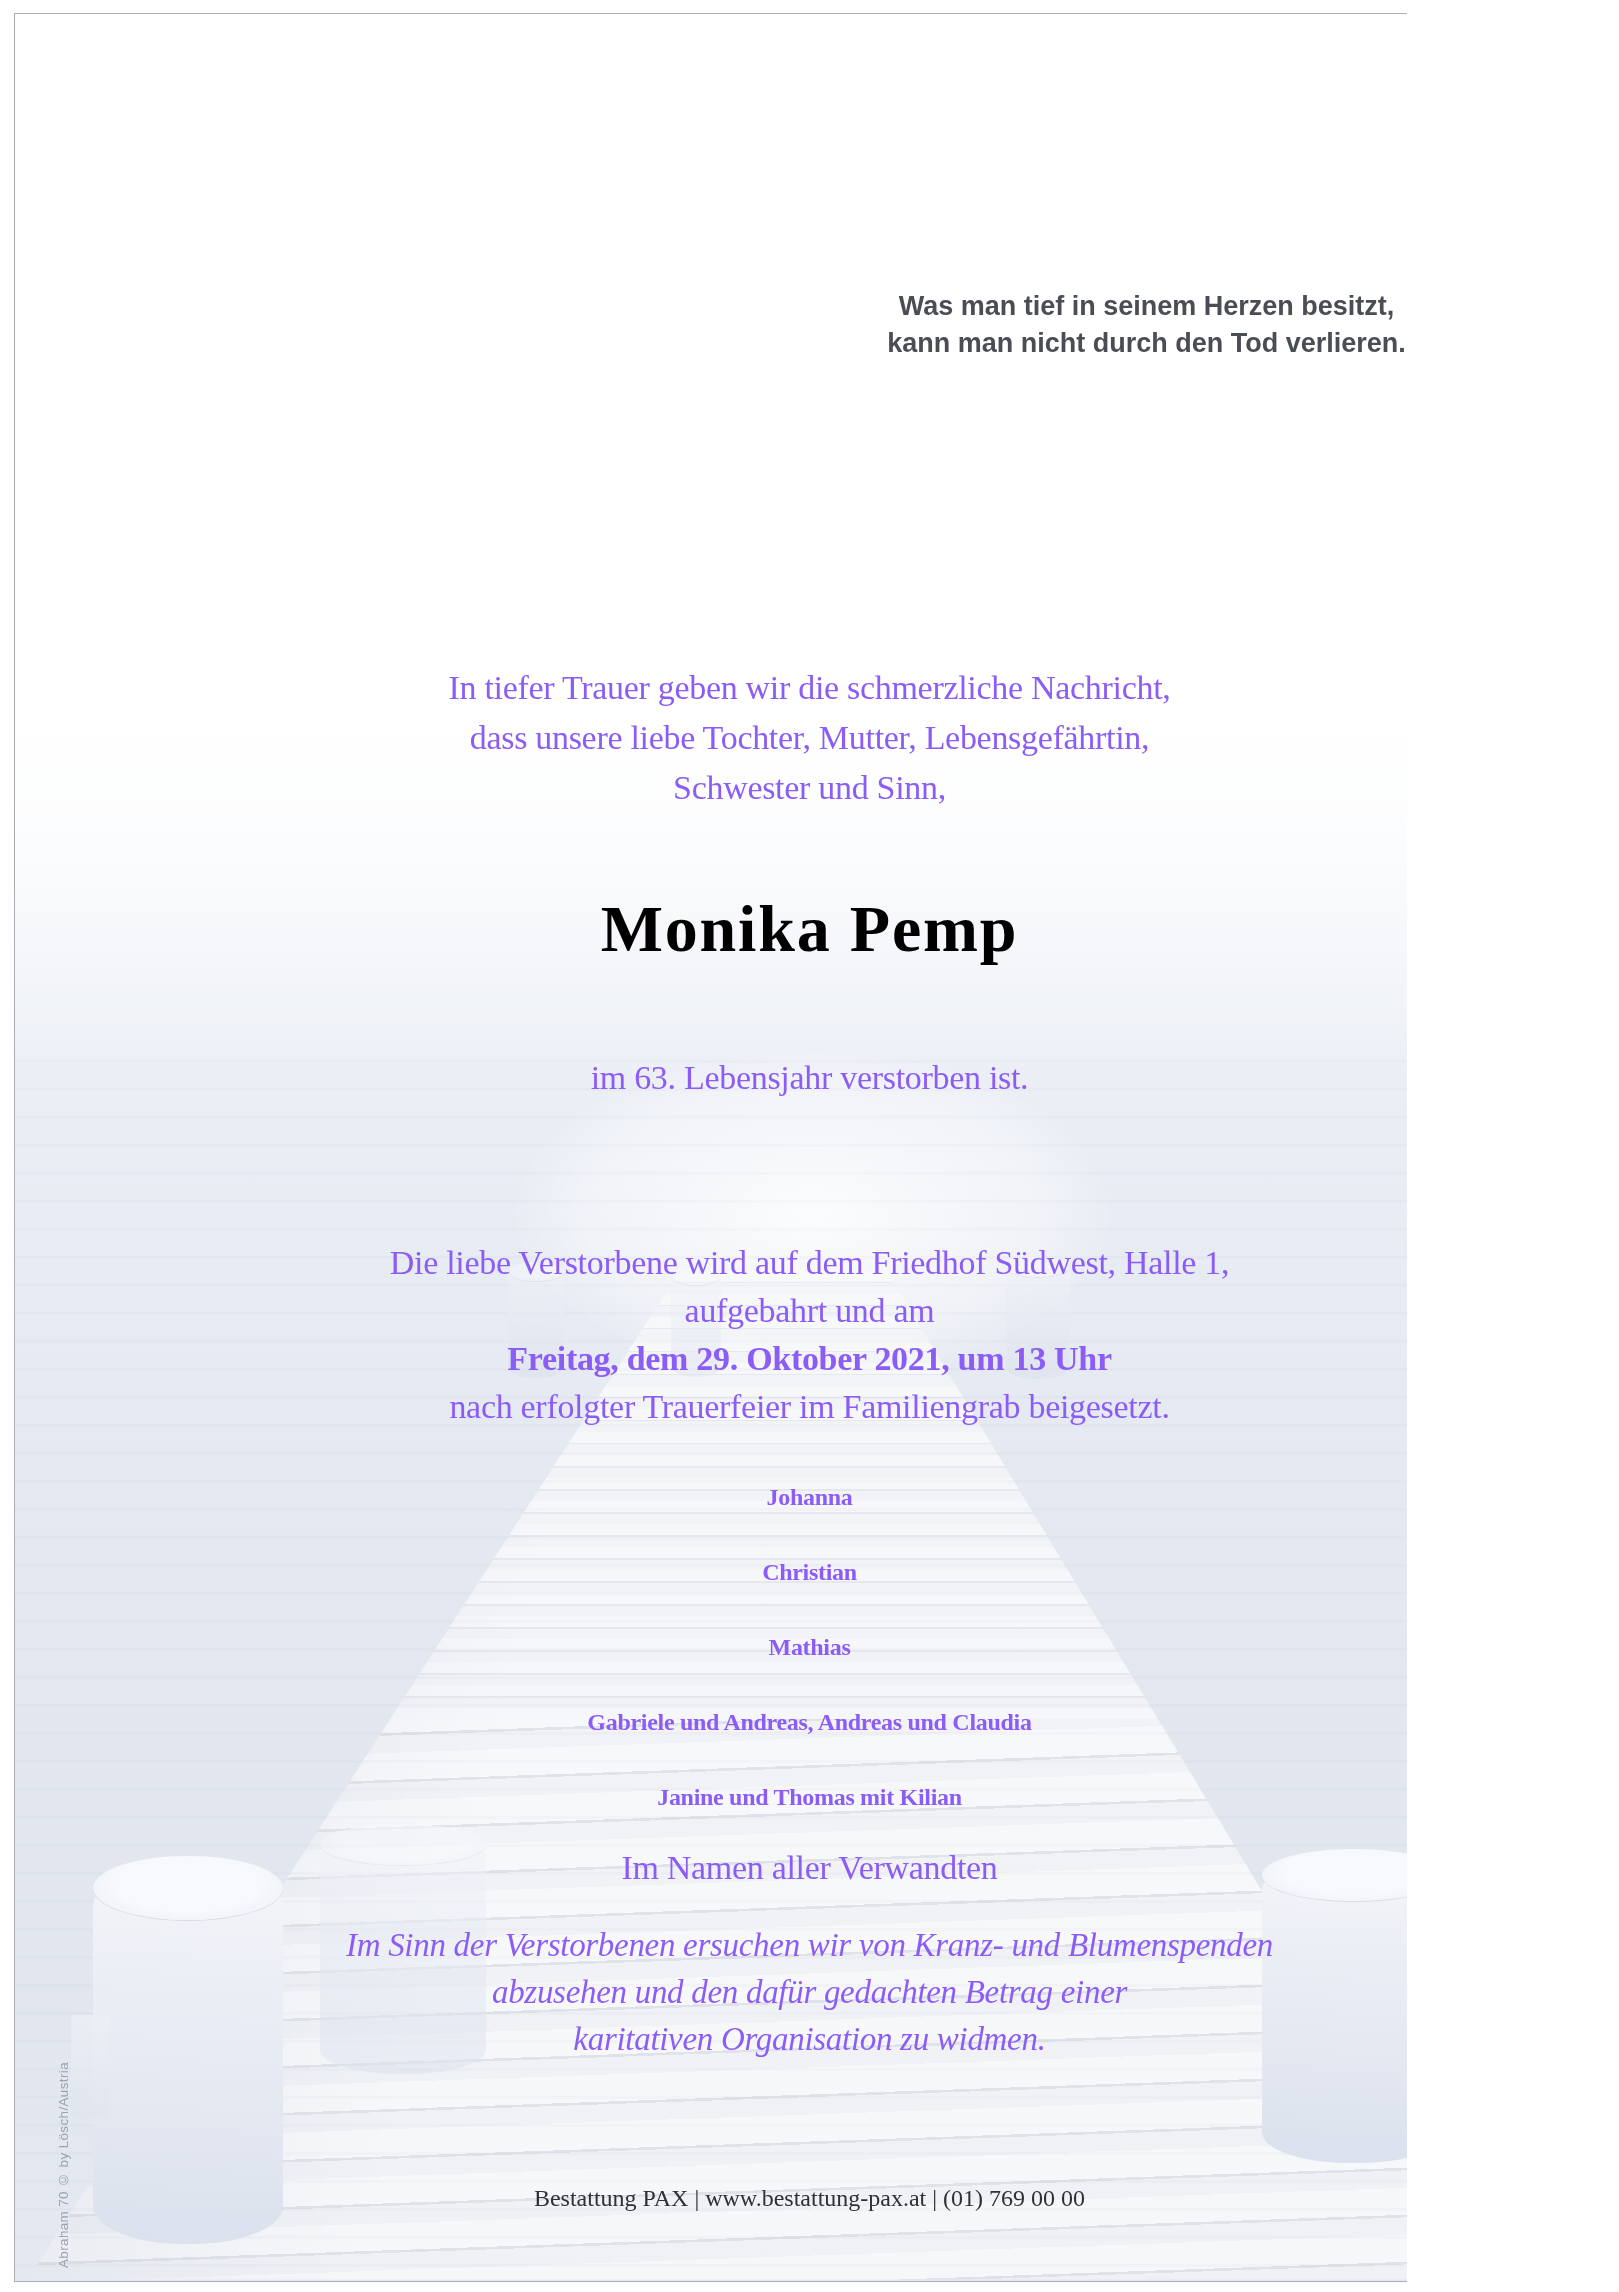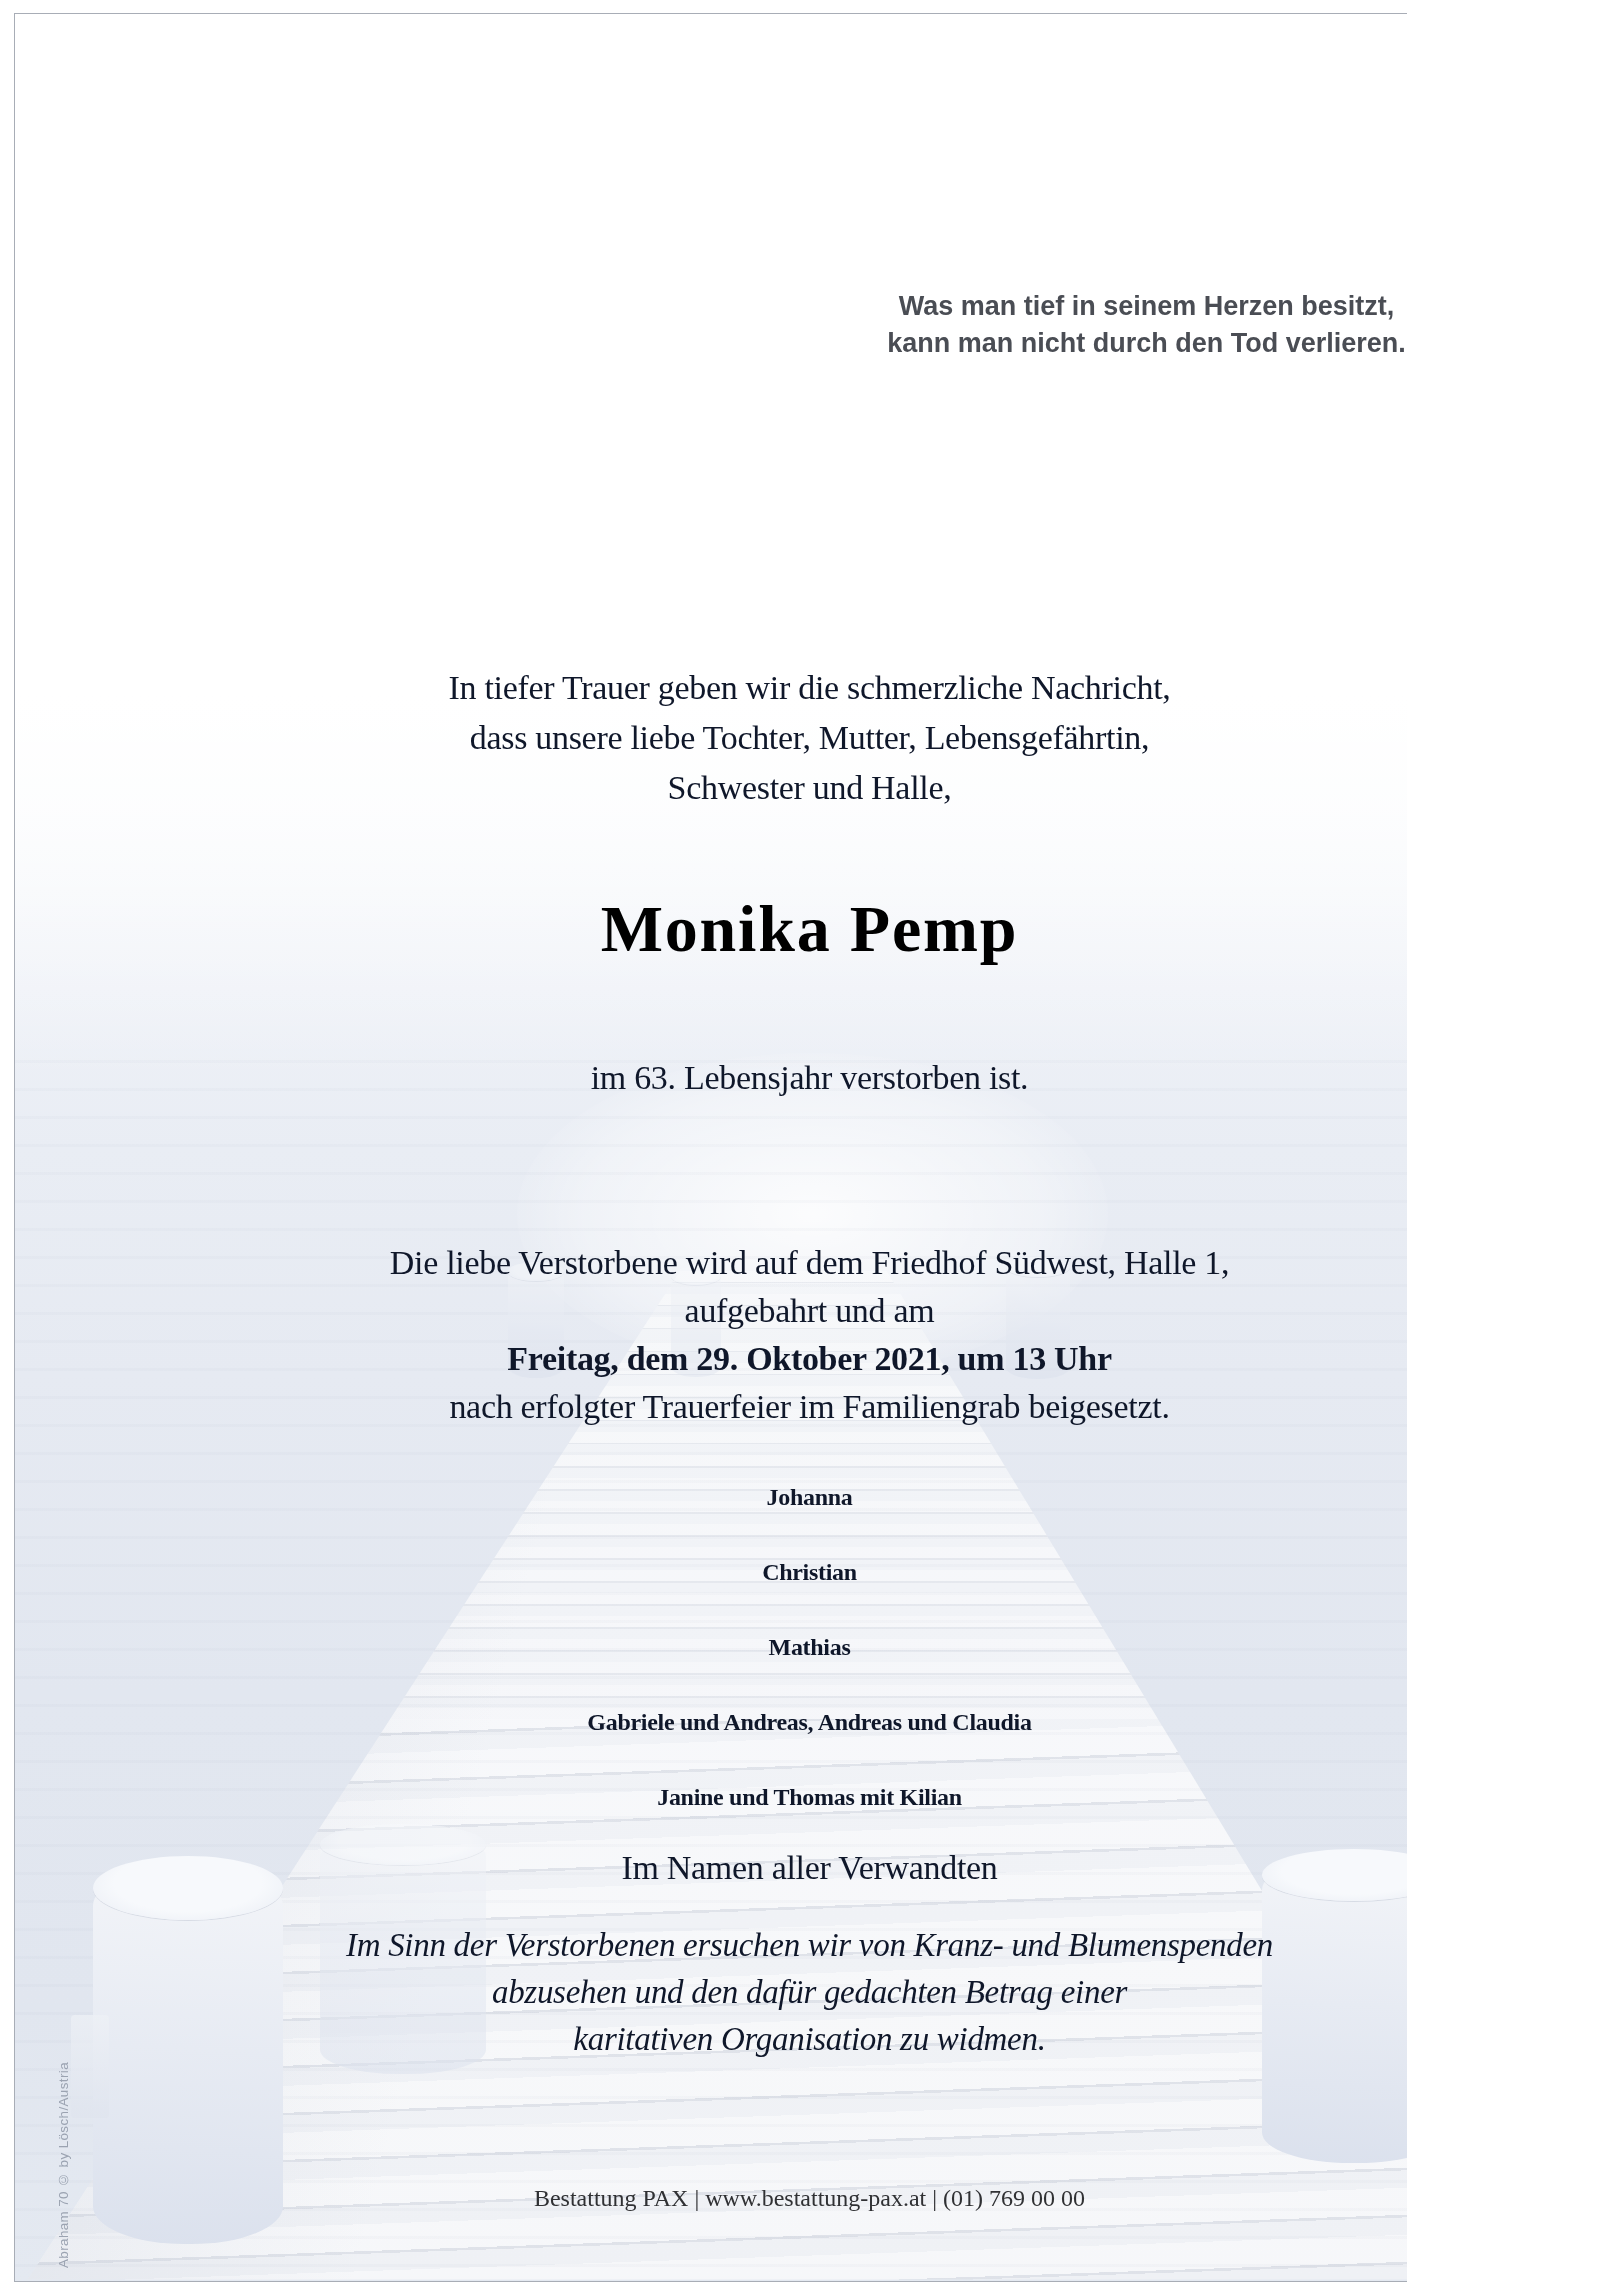--- a/index.html
+++ b/index.html
@@ -29,21 +29,21 @@
   .pier .edge-shade{position:absolute;inset:0;
        background:linear-gradient(104deg,rgba(186,194,210,0.30) 18%,rgba(186,194,210,0) 42%);}
   
   .bollard{position:absolute;border-radius:48%/10%;
        background:linear-gradient(183deg,#f2f4f8 4%,#e7ebf3 48%,#dbe1ed 100%);}
   .bollard::before{content:"";position:absolute;left:0;right:0;top:-3%;height:17%;border-radius:50%;
        background:radial-gradient(ellipse at 50% 42%,#f7f9fc 0 55%,#e7ebf3 100%);
        box-shadow:0 0.9px 0 rgba(170,178,196,0.35);}
   .block{position:absolute;background:linear-gradient(180deg,#eef1f6,#dfe4ee);border-radius:3.6px;}
   
-  .txt{position:absolute;left:93px;width:1433px;text-align:center;color:#0f172a;
+  .txt{position:absolute;left:93px;width:1433px;text-align:center;color:#8b5cf6;
        letter-spacing:-0.3px;}
   .quote{position:absolute;left:851px;top:288px;width:591px;text-align:center;
        font-family:"Liberation Sans",sans-serif;font-weight:bold;font-size:27px;line-height:37px;
        color:#4a4d54;letter-spacing:0;}
   .intro{top:663px;font-size:34px;line-height:50px;}
   .name{top:888px;font-size:66px;line-height:82px;font-weight:bold;letter-spacing:1.8px;color:#000000;margin:0;}
   .death{top:1050px;font-size:34px;line-height:56px;}
   .funeral{top:1239px;font-size:34px;line-height:48px;}
   .funeral .b{font-weight:bold;}
   .mourners{top:1460px;font-size:24px;line-height:75px;font-weight:bold;}
@@ -88,21 +88,21 @@
   </div>
 
   <div class="quote">
     <div>Was man tief in seinem Herzen besitzt,</div>
     <div>kann man nicht durch den Tod verlieren.</div>
   </div>
 
   <div class="txt intro">
     <div>In tiefer Trauer geben wir die schmerzliche Nachricht,</div>
     <div>dass unsere liebe Tochter, Mutter, Lebensgefährtin,</div>
-    <div>Schwester und Halle,</div>
+    <div>Schwester und Sinn,</div>
   </div>
 
   <h1 class="txt name">Monika Pemp</h1>
 
   <div class="txt death">
     <div>im 63. Lebensjahr verstorben ist.</div>
   </div>
 
   <div class="txt funeral">
     <div>Die liebe Verstorbene wird auf dem Friedhof Südwest, Halle 1,</div>

